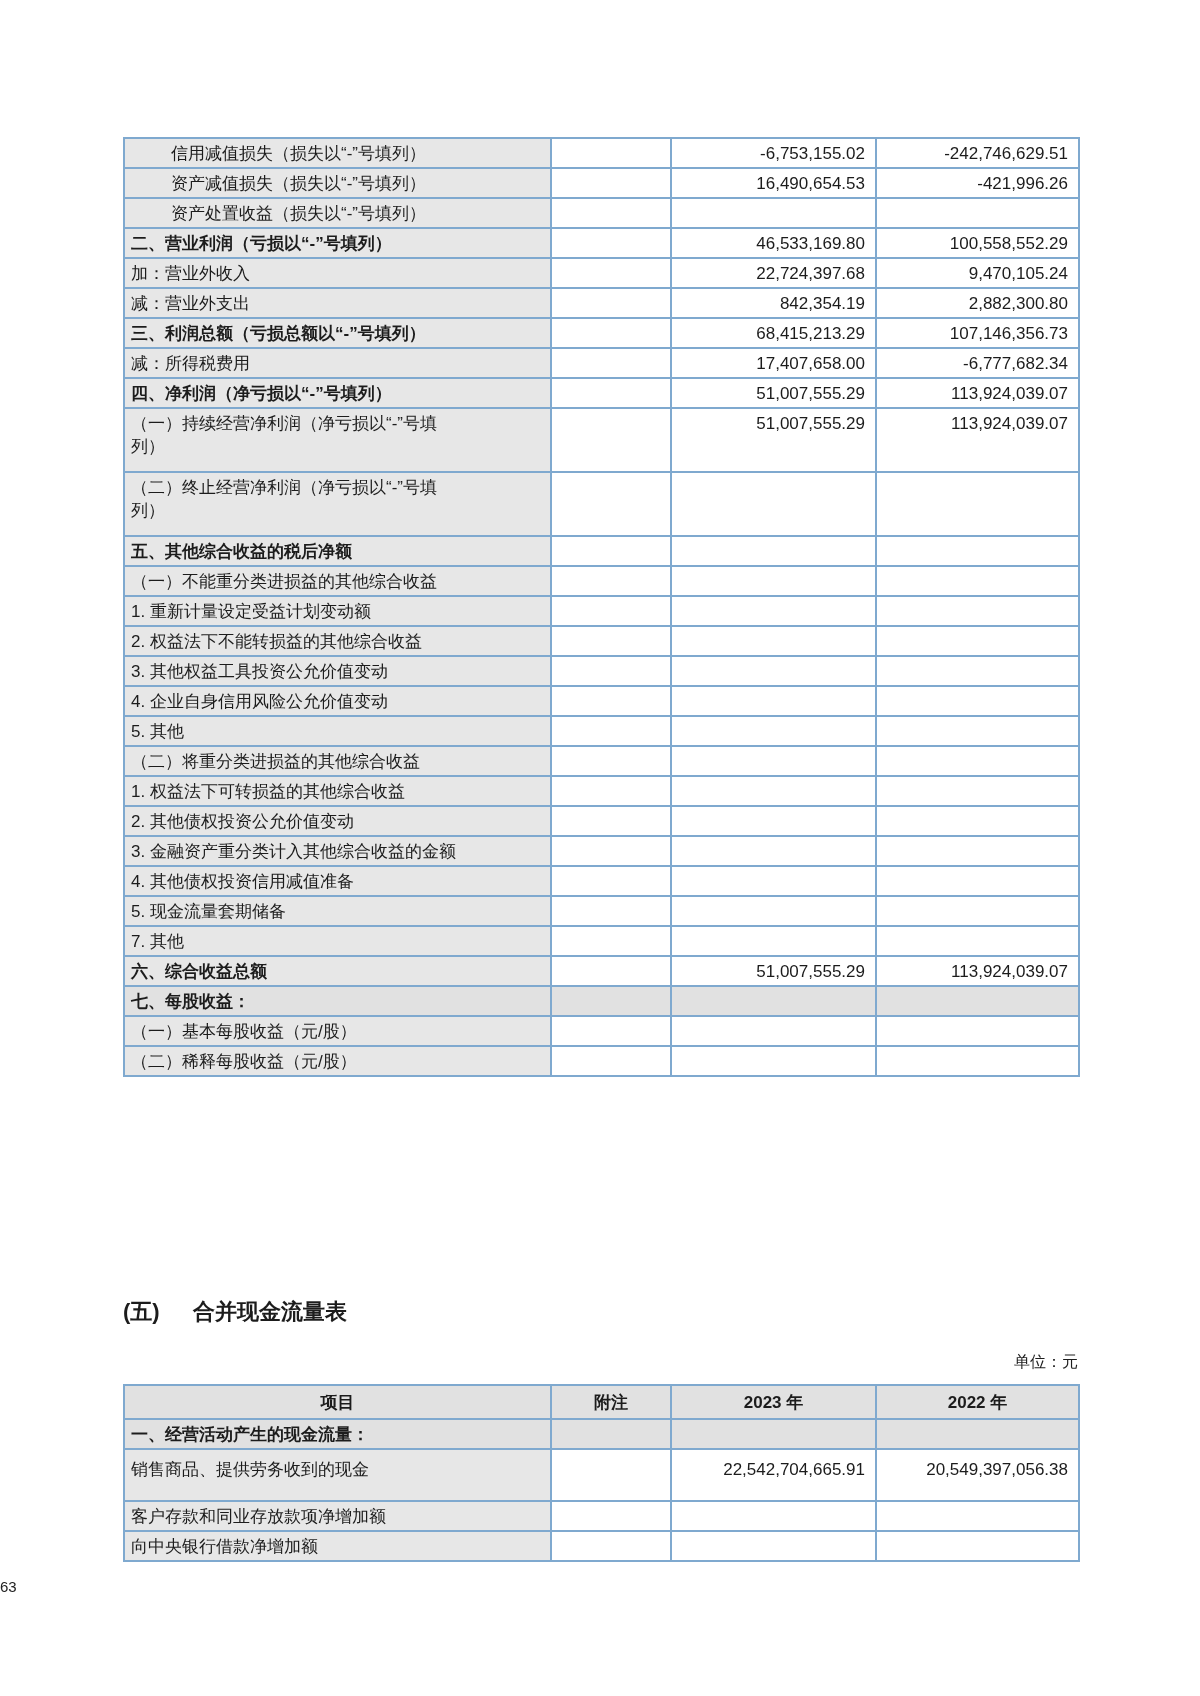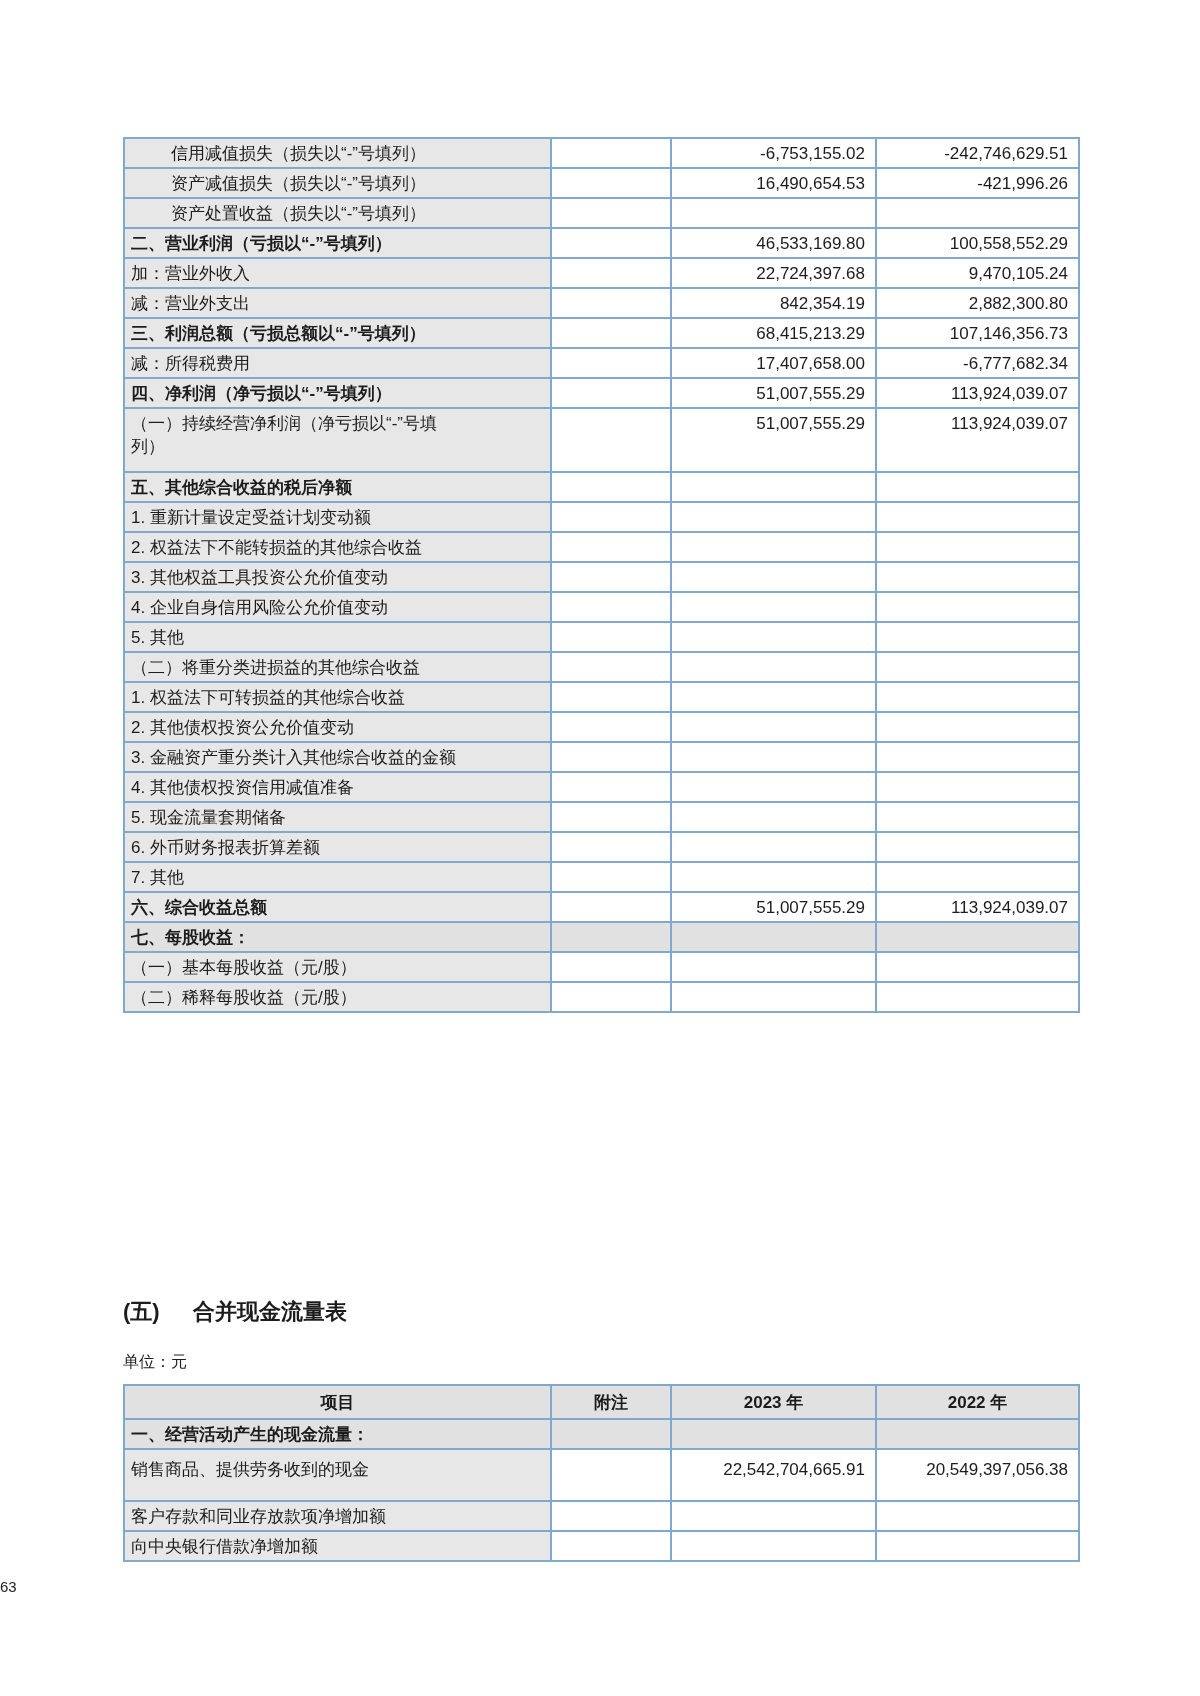--- a/index.html
+++ b/index.html
@@ -48,21 +48,21 @@
   }
 
   .section-heading {
     position: absolute; left: 123px; top: 1300px;
     font-size: 22px; font-weight: bold; line-height: 24px;
   }
   .section-heading .idx { display: inline-block; min-width: 70px; }
 
   .unit-label {
     position: absolute; left: 123px; top: 1352px; width: 955px;
-    text-align: left; font-size: 16px;
+    text-align: right; font-size: 16px;
   }
 
   .page-number {
     position: absolute; left: 0; right: 0; top: 1578px;
     font-size: 15px; color: #222222;
   }
 </style>
 </head>
 <body>
 
@@ -130,27 +130,40 @@
           <td class="c-val">51,007,555.29</td>
           <td class="c-val">113,924,039.07</td>
         </tr>
         <tr class="wrap">
           <td class="c-item">（一）持续经营净利润（净亏损以“-”号填
 列）</td>
           <td class="c-note"></td>
           <td class="c-val">51,007,555.29</td>
           <td class="c-val">113,924,039.07</td>
         </tr>
+        <tr class="wrap">
+          <td class="c-item">（二）终止经营净利润（净亏损以“-”号填
+列）</td>
+          <td class="c-note"></td>
+          <td class="c-val"></td>
+          <td class="c-val"></td>
+        </tr>
         <tr class="b">
           <td class="c-item">五、其他综合收益的税后净额</td>
           <td class="c-note"></td>
           <td class="c-val"></td>
           <td class="c-val"></td>
         </tr>
         <tr>
+          <td class="c-item">（一）不能重分类进损益的其他综合收益</td>
+          <td class="c-note"></td>
+          <td class="c-val"></td>
+          <td class="c-val"></td>
+        </tr>
+        <tr>
           <td class="c-item">1. 重新计量设定受益计划变动额</td>
           <td class="c-note"></td>
           <td class="c-val"></td>
           <td class="c-val"></td>
         </tr>
         <tr>
           <td class="c-item">2. 权益法下不能转损益的其他综合收益</td>
           <td class="c-note"></td>
           <td class="c-val"></td>
           <td class="c-val"></td>
@@ -198,26 +211,20 @@
           <td class="c-val"></td>
         </tr>
         <tr>
           <td class="c-item">4. 其他债权投资信用减值准备</td>
           <td class="c-note"></td>
           <td class="c-val"></td>
           <td class="c-val"></td>
         </tr>
         <tr>
           <td class="c-item">5. 现金流量套期储备</td>
-          <td class="c-note"></td>
-          <td class="c-val"></td>
-          <td class="c-val"></td>
-        </tr>
-        <tr>
-          <td class="c-item">6. 外币财务报表折算差额</td>
           <td class="c-note"></td>
           <td class="c-val"></td>
           <td class="c-val"></td>
         </tr>
         <tr>
           <td class="c-item">7. 其他</td>
           <td class="c-note"></td>
           <td class="c-val"></td>
           <td class="c-val"></td>
         </tr>

